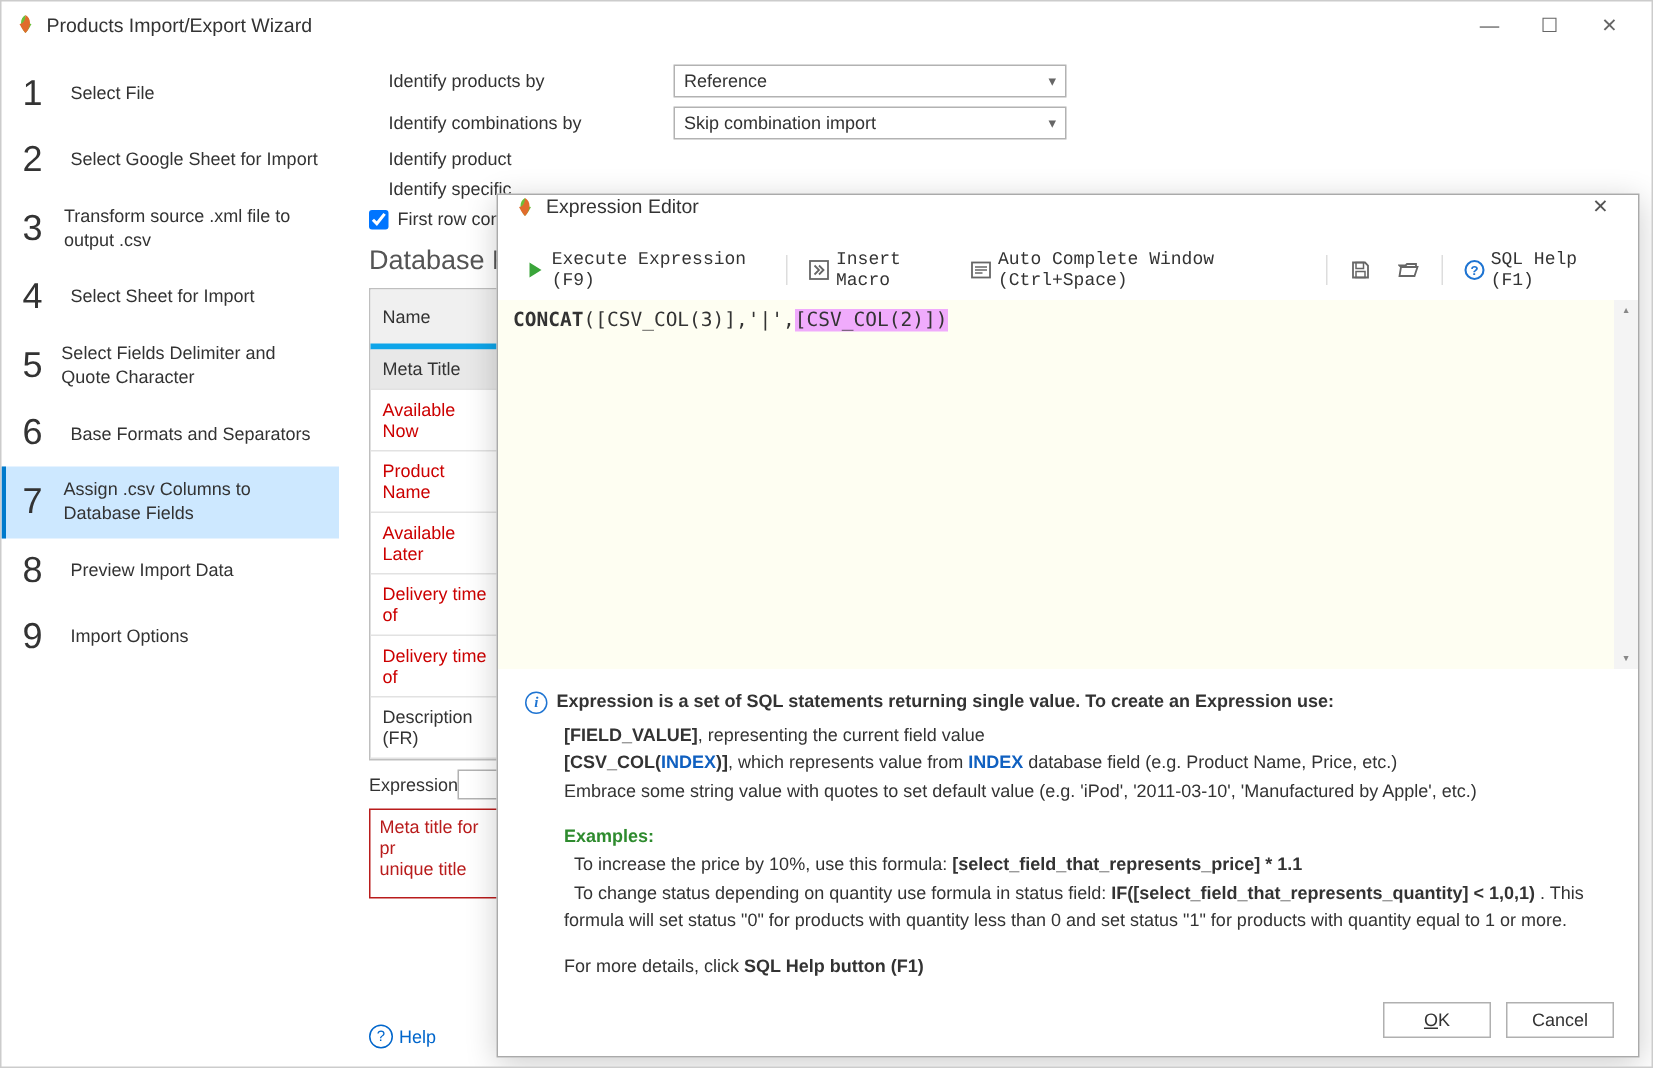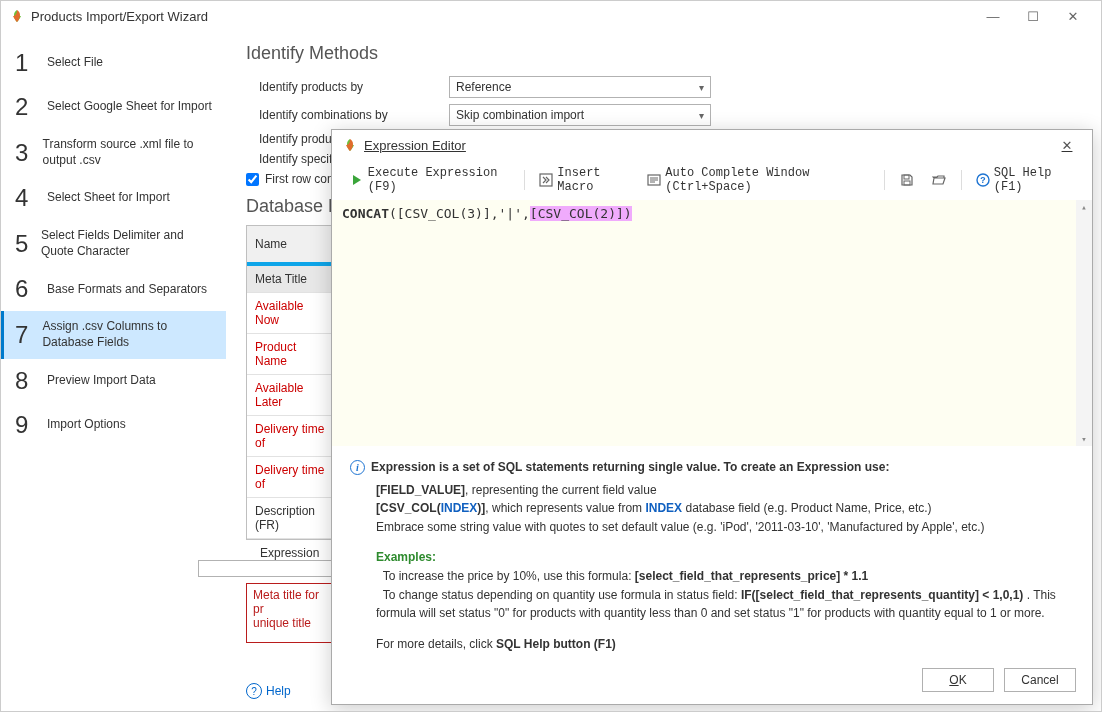--- a/index.html
+++ b/index.html
@@ -39,21 +39,21 @@
 .expr-row { display: flex; align-items: center; margin-top: 6px; }
 .expr-row .elabel { width: 62px; }
 .expr-row input { flex: 1; height: 20px; border: 1px solid #b2b2b2; padding: 0 4px; }
 .desc-box { margin-top: 6px; width: 100%; height: 60px; border: 1px solid #b91c1c; padding: 4px 6px; color: #b91c1c; font-size: 12px; overflow: hidden; }
 
 .help-link { position: absolute; bottom: 12px; left: 20px; color: #0066cc; display: flex; align-items: center; font-size: 12px; }
 .help-link .qicon { width: 16px; height: 16px; border: 1.5px solid #0066cc; border-radius: 50%; display: inline-flex; align-items: center; justify-content: center; margin-right: 4px; font-size: 10px; }
 
 
 .modal { position: absolute; left: 330px; top: 128px; width: 762px; height: 576px; background: #fff; border: 1px solid #aaa; box-shadow: 0 4px 20px rgba(0,0,0,.2); display: flex; flex-direction: column; }
-.modal-title { height: 30px; display: flex; align-items: center; padding: 0 10px; font-size: 13px; text-decoration: underline; }
+.modal-title { height: 30px; display: flex; padding: 0 10px; font-size: 13px; }
 .modal-title .mt-icon { width: 16px; height: 16px; margin-right: 6px; }
 .modal-title .mt-text { flex: 1; }
 .modal-title .mt-close { width: 30px; text-align: center; color: #555; cursor: default; }
 
 .toolbar { height: 40px; display: flex; align-items: center; padding: 0 12px; gap: 4px; }
 .tb-btn { display: flex; align-items: center; padding: 4px 6px; font-size: 12px; color: #333; cursor: default; gap: 4px; font-family: Liberation Mono, monospace; }
 .tb-sep { width: 1px; height: 20px; background: #ddd; margin: 0 4px; }
 .tb-icon { width: 16px; height: 16px; display: inline-flex; align-items: center; justify-content: center; }
 
 .code-area { background: #fefef2; padding: 6px 10px; font-family: Consolas, monospace; font-size: 13px; height: 246px; position: relative; }
@@ -130,21 +130,20 @@
         <span class="num">8</span>
         <span class="label">Preview Import Data</span>
       </div>
     <div class="step">
         <span class="num">9</span>
         <span class="label">Import Options</span>
       </div>
   </div>
 
   <div class="content">
-    <div class="section-title">Identify Methods</div>
     <div class="form-row">
       <span class="flabel">Identify products by</span>
       <div class="dropdown">
           <span>Reference</span>
           <span class="dd-caret">▾</span>
         </div>
     </div>
     <div class="form-row">
       <span class="flabel">Identify combinations by</span>
       <div class="dropdown">
@@ -168,21 +167,21 @@
       <div class="db-header">Name</div>
       <div class="db-cell meta">Meta Title</div>
       <div class="db-cell red">Available Now</div>
       <div class="db-cell red">Product Name</div>
       <div class="db-cell red">Available Later</div>
       <div class="db-cell red">Delivery time of</div>
       <div class="db-cell red">Delivery time of</div>
       <div class="db-cell">Description (FR)</div>
     </div>
 
-    <div class="expr-row" style="width:90px;flex-direction:column;">
+    <div class="expr-row" style="width:90px;">
       <span class="elabel">Expression</span>
       <input type="text" style="">
     </div>
     <div class="desc-box" style="width:90px; white-space: pre-line;">Meta title for pr
 unique title</div>
 
     <div class="help-link">
       <span class="qicon">?</span>
       <span>Help</span>
     </div>

